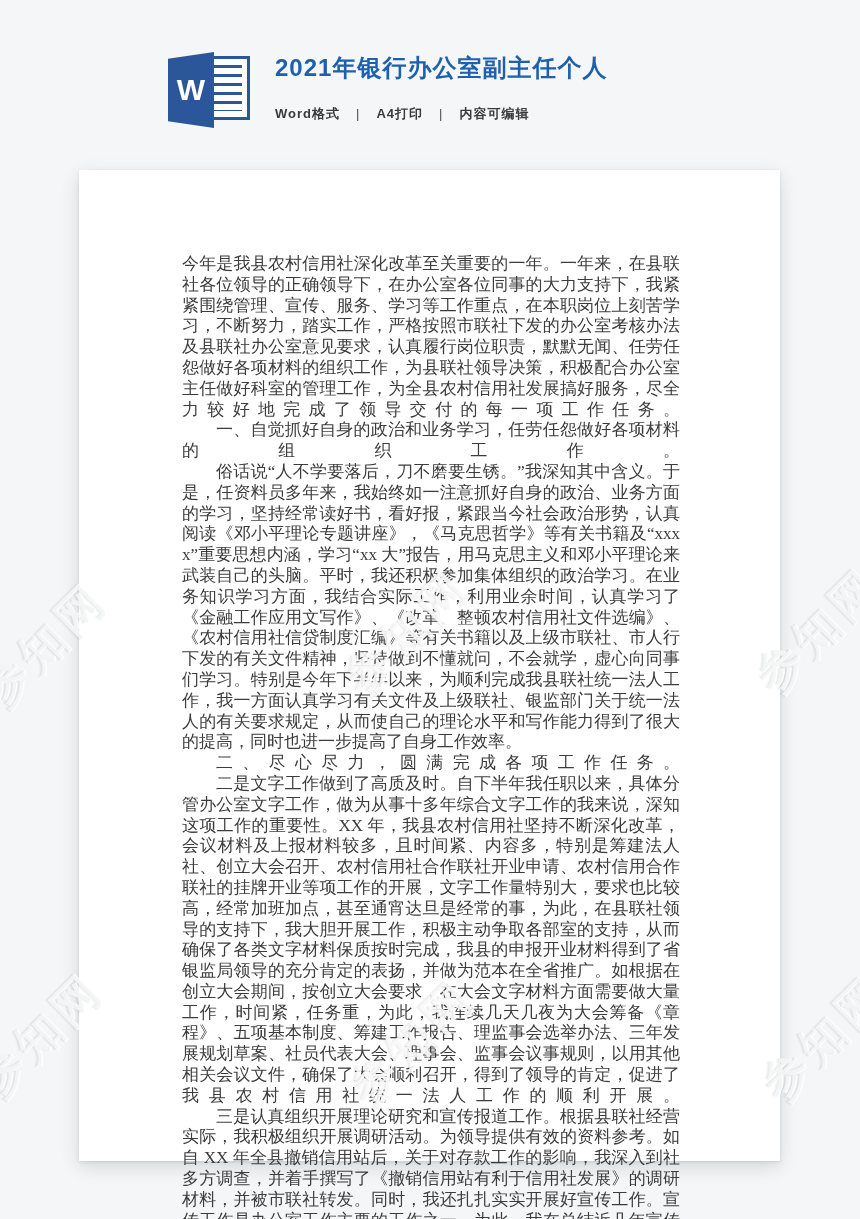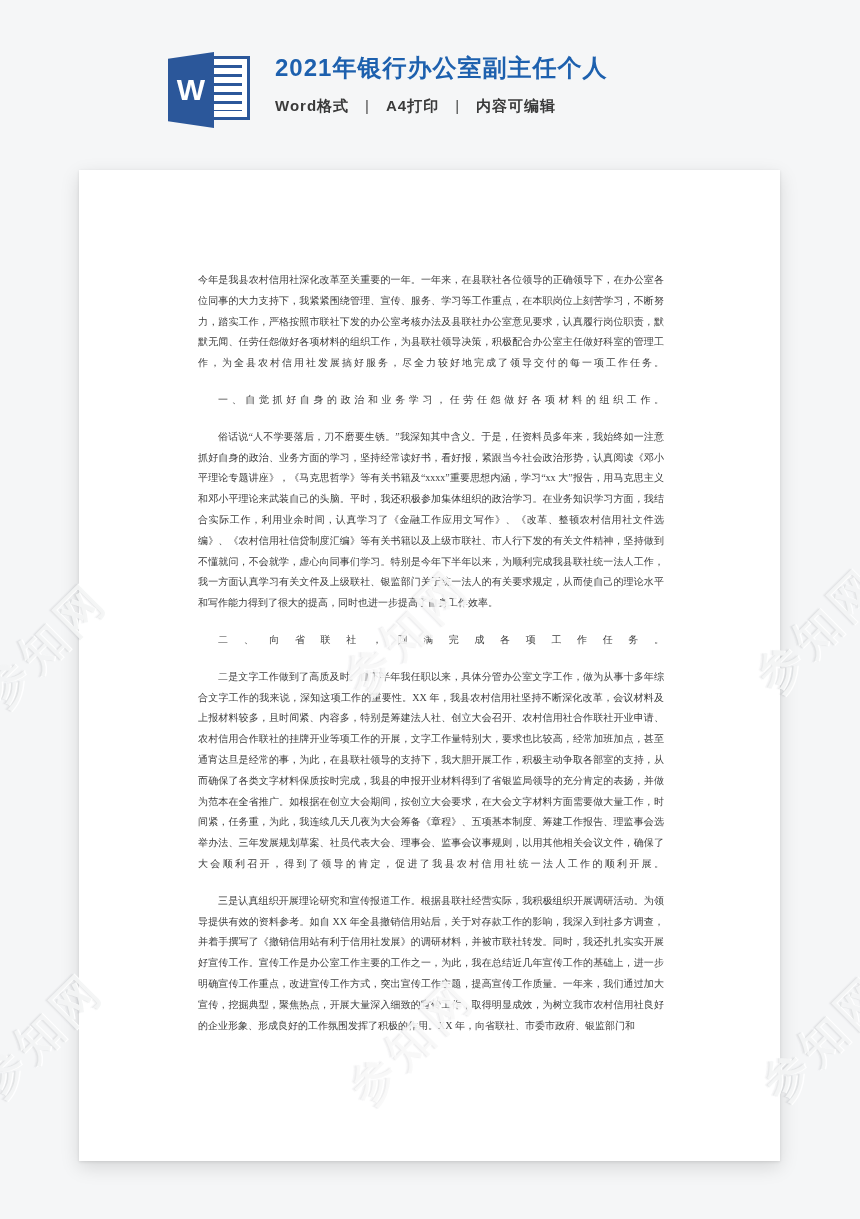--- a/index.html
+++ b/index.html
@@ -31,38 +31,38 @@
   .word-icon .flap span {
     color: #fff; font-weight: 700; font-size: 30px; line-height: 1;
     font-family: "Liberation Sans", sans-serif;
   }
   .header-text { margin-left: 23px; }
   .doc-title {
     margin: 0; font-size: 24px; line-height: 1.35; font-weight: 700;
     color: #1d60ae; letter-spacing: 1px; cursor: pointer;
   }
   .doc-meta {
-    margin-top: 13px; font-size: 15px; font-weight: 700; color: #3a3a3a;
+    margin-top: 21px; font-size: 13px; font-weight: 700; color: #3a3a3a;
     letter-spacing: 1px;
   }
   .doc-meta .sep { margin: 0 16px; color: #4a4a4a; font-weight: 400; }
 
   
   .a4-page {
     position: absolute; left: 79px; top: 170px; width: 701px; height: 991px;
     background: #ffffff;
     box-shadow: 0 1px 3px rgba(0,0,0,0.10), 0 6px 18px rgba(0,0,0,0.13);
     box-sizing: border-box;
     padding: 84px 100px 0 103px;
     z-index: 1;
   }
   .para {
-    margin: 16px;
+    margin: 0;
     font-family: "Liberation Serif", "DejaVu Serif", serif;
-    font-size: 10px; line-height: 20.8px; color: #3c3c3c;
+    font-size: 17px; line-height: 20.8px; color: #3c3c3c;
     text-align: justify;
     word-break: break-all;
   }
   .para.indent { text-indent: 2em; }
   .para.dist { text-align-last: justify; }
 
   
   .wm {
     position: absolute; z-index: 3; pointer-events: none;
     font-family: "Liberation Sans", sans-serif;
@@ -99,21 +99,21 @@
       <div class="doc-meta">
         <span>Word格式</span><span class="sep">|</span><span>A4打印</span><span class="sep">|</span><span>内容可编辑</span>
       </div>
     </div>
   </header>
 
   <main class="a4-page">
     <p class="para dist">今年是我县农村信用社深化改革至关重要的一年。一年来，在县联社各位领导的正确领导下，在办公室各位同事的大力支持下，我紧紧围绕管理、宣传、服务、学习等工作重点，在本职岗位上刻苦学习，不断努力，踏实工作，严格按照市联社下发的办公室考核办法及县联社办公室意见要求，认真履行岗位职责，默默无闻、任劳任怨做好各项材料的组织工作，为县联社领导决策，积极配合办公室主任做好科室的管理工作，为全县农村信用社发展搞好服务，尽全力较好地完成了领导交付的每一项工作任务。</p>
     <p class="para indent dist">一、自觉抓好自身的政治和业务学习，任劳任怨做好各项材料的组织工作。</p>
     <p class="para indent">俗话说“人不学要落后，刀不磨要生锈。”我深知其中含义。于是，任资料员多年来，我始终如一注意抓好自身的政治、业务方面的学习，坚持经常读好书，看好报，紧跟当今社会政治形势，认真阅读《邓小平理论专题讲座》，《马克思哲学》等有关书籍及“xxxx”重要思想内涵，学习“xx 大”报告，用马克思主义和邓小平理论来武装自己的头脑。平时，我还积极参加集体组织的政治学习。在业务知识学习方面，我结合实际工作，利用业余时间，认真学习了《金融工作应用文写作》、《改革、整顿农村信用社文件选编》、《农村信用社信贷制度汇编》等有关书籍以及上级市联社、市人行下发的有关文件精神，坚持做到不懂就问，不会就学，虚心向同事们学习。特别是今年下半年以来，为顺利完成我县联社统一法人工作，我一方面认真学习有关文件及上级联社、银监部门关于统一法人的有关要求规定，从而使自己的理论水平和写作能力得到了很大的提高，同时也进一步提高了自身工作效率。</p>
-    <p class="para indent dist">二、向省联社，圆满完成各项工作任务。</p>
+    <p class="para indent dist">二、尽心尽力，圆满完成各项工作任务。</p>
     <p class="para indent dist">二是文字工作做到了高质及时。自下半年我任职以来，具体分管办公室文字工作，做为从事十多年综合文字工作的我来说，深知这项工作的重要性。XX 年，我县农村信用社坚持不断深化改革，会议材料及上报材料较多，且时间紧、内容多，特别是筹建法人社、创立大会召开、农村信用社合作联社开业申请、农村信用合作联社的挂牌开业等项工作的开展，文字工作量特别大，要求也比较高，经常加班加点，甚至通宵达旦是经常的事，为此，在县联社领导的支持下，我大胆开展工作，积极主动争取各部室的支持，从而确保了各类文字材料保质按时完成，我县的申报开业材料得到了省银监局领导的充分肯定的表扬，并做为范本在全省推广。如根据在创立大会期间，按创立大会要求，在大会文字材料方面需要做大量工作，时间紧，任务重，为此，我连续几天几夜为大会筹备《章程》、五项基本制度、筹建工作报告、理监事会选举办法、三年发展规划草案、社员代表大会、理事会、监事会议事规则，以用其他相关会议文件，确保了大会顺利召开，得到了领导的肯定，促进了我县农村信用社统一法人工作的顺利开展。</p>
     <p class="para indent">三是认真组织开展理论研究和宣传报道工作。根据县联社经营实际，我积极组织开展调研活动。为领导提供有效的资料参考。如自 XX 年全县撤销信用站后，关于对存款工作的影响，我深入到社多方调查，并着手撰写了《撤销信用站有利于信用社发展》的调研材料，并被市联社转发。同时，我还扎扎实实开展好宣传工作。宣传工作是办公室工作主要的工作之一，为此，我在总结近几年宣传工作的基础上，进一步明确宣传工作重点，改进宣传工作方式，突出宣传工作主题，提高宣传工作质量。一年来，我们通过加大宣传，挖掘典型，聚焦热点，开展大量深入细致的宣传工作，取得明显成效，为树立我市农村信用社良好的企业形象、形成良好的工作氛围发挥了积极的作用。XX 年，向省联社、市委市政府、银监部门和</p>
   </main>
 
   <div class="wm wm-l1">参知网</div>
   <div class="wm wm-l2">参知网</div>
   <div class="wm wm-r1">参知网</div>
   <div class="wm wm-r2">参知网</div>
   <div class="wm wm-faint wm-c1">参知网</div>
   <div class="wm wm-faint wm-c2">参知网</div>

